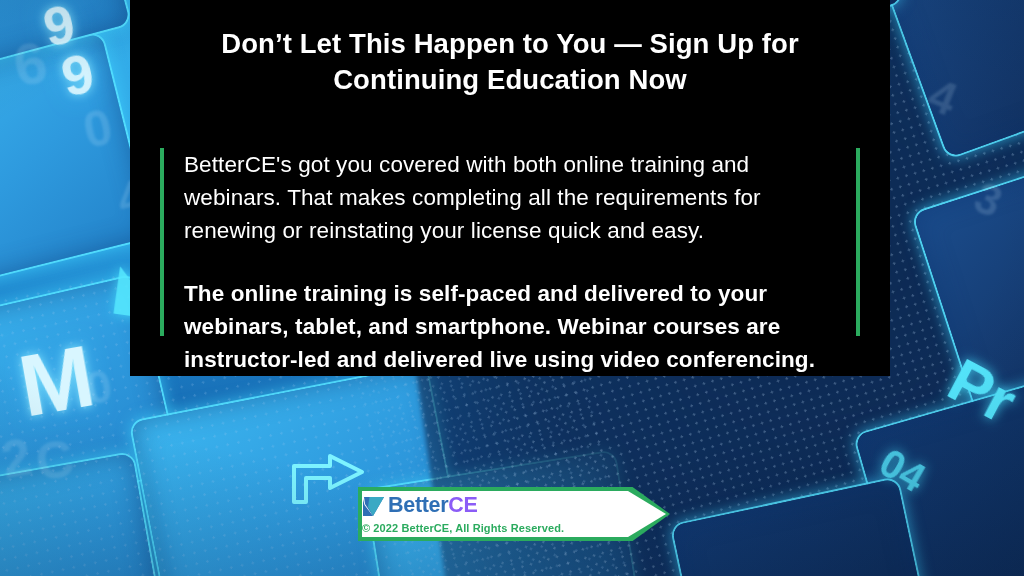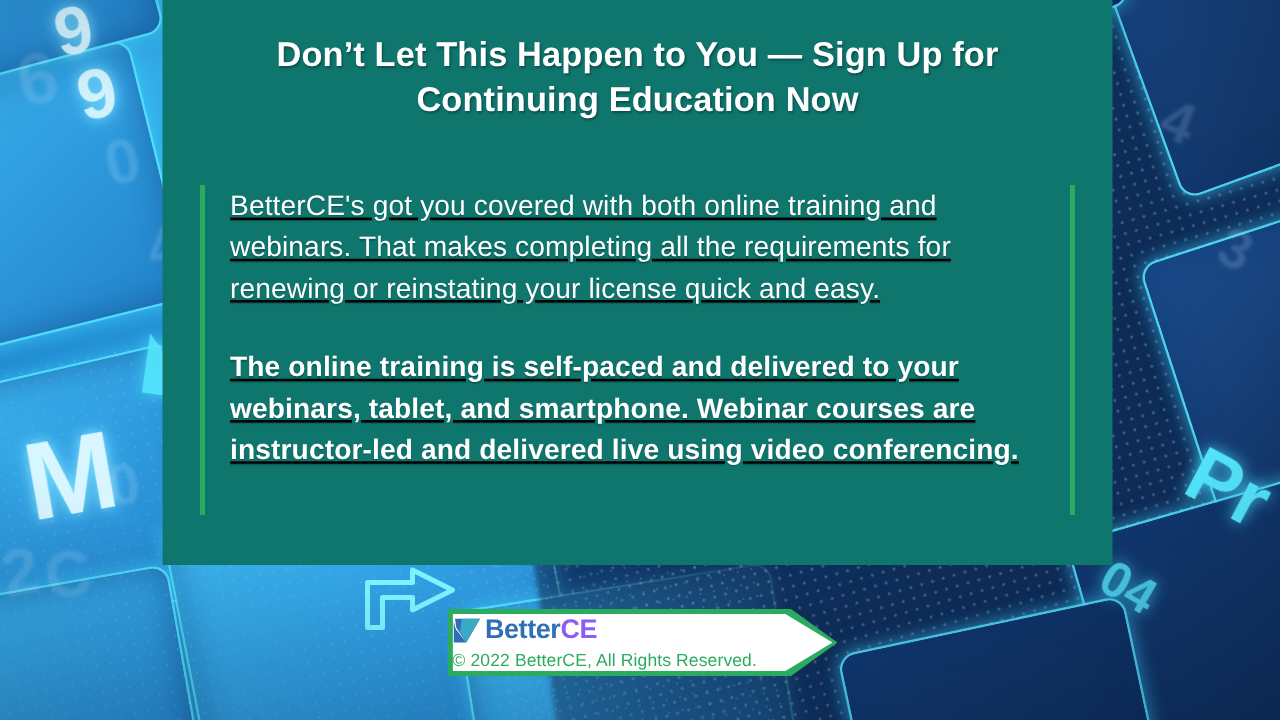--- a/index.html
+++ b/index.html
@@ -78,22 +78,22 @@
   .glyph.cyan { color:#55e8ff; text-shadow:0 0 12px rgba(70,225,255,.9); }
 
   .bg-vignette{
     position:absolute; inset:0;
     background: radial-gradient(125% 95% at 45% 42%, rgba(0,0,0,0) 42%, rgba(3,18,44,.42) 100%);
   }
 
   
   .panel{
     position:absolute;
-    left:130px; top:0; width:760px; height:452px;
-    background:#0f766e;
+    left:130px; top:0; width:760px; height:376px;
+    background:#000000;
     box-sizing:border-box;
     padding:0;
   }
 
   .headline{
     margin:0;
     padding:26px 36px 0 36px;
     color:#ffffff;
     font-size:27.5px;
     line-height:36px;
@@ -171,22 +171,22 @@
     font-size:21.5px;
     font-weight:700;
     letter-spacing:-.3px;
     line-height:1;
     font-family:"Liberation Sans", sans-serif;
   }
   .logo-better{ color:#2f6fb5; }
   .logo-ce{ color:#8b5cf6; }
   .copyright{
     margin-top:4px;
-    font-size:14px;
-    font-weight:400;
+    font-size:11px;
+    font-weight:700;
     color:#2bab5e;
     letter-spacing:.1px;
     white-space:nowrap;
   }
 </style>
 </head>
 <body>
 
 <div id="stage">
 

